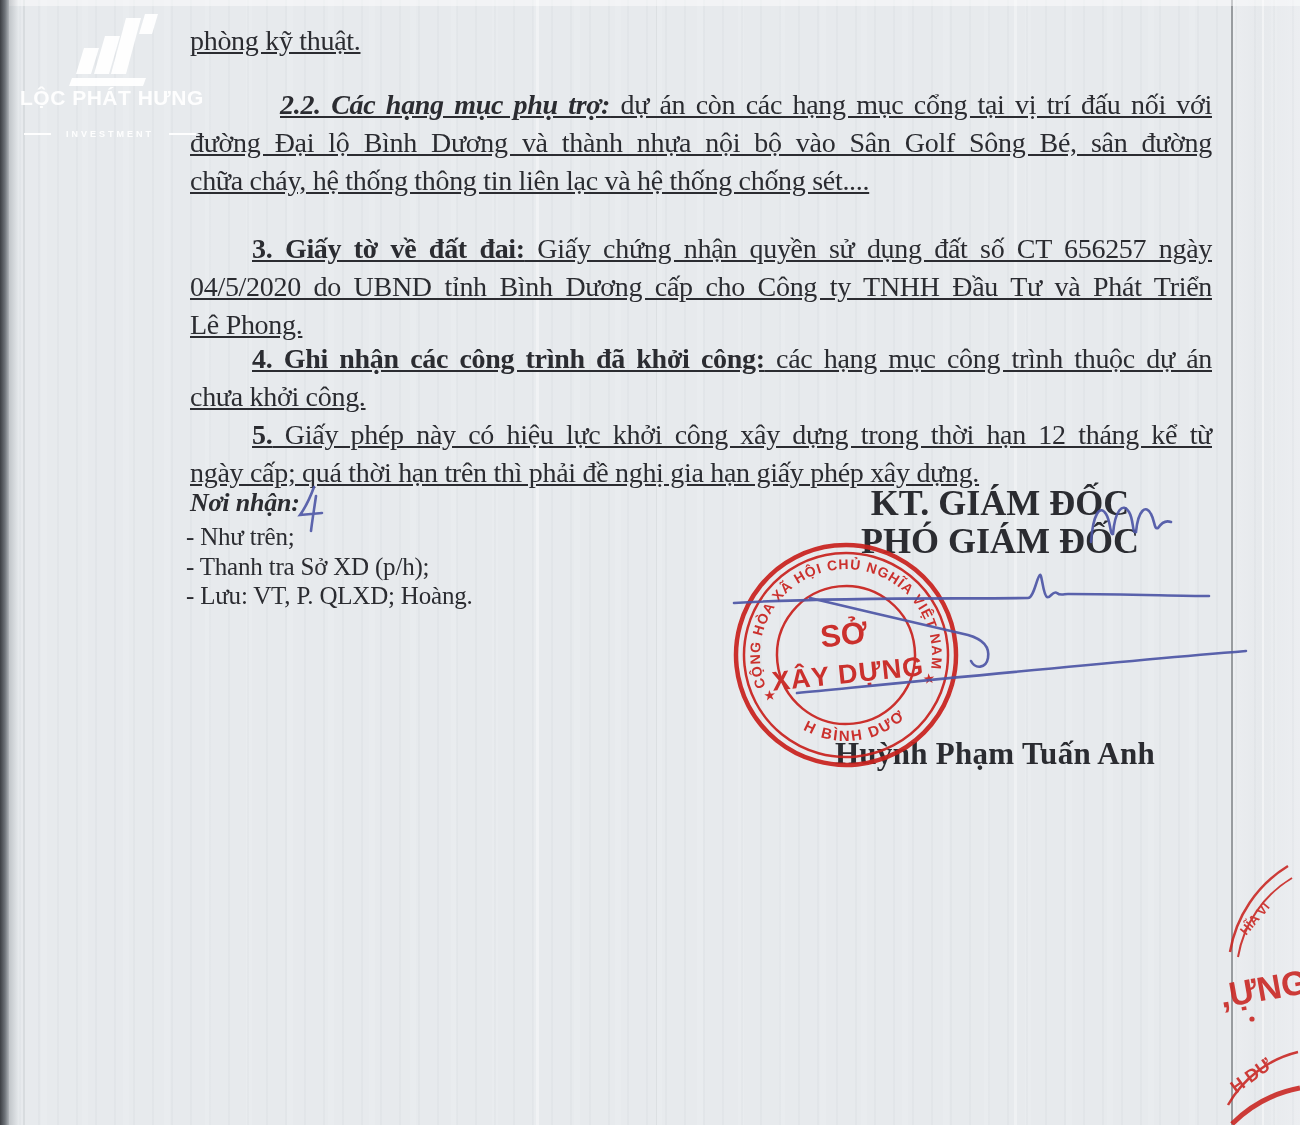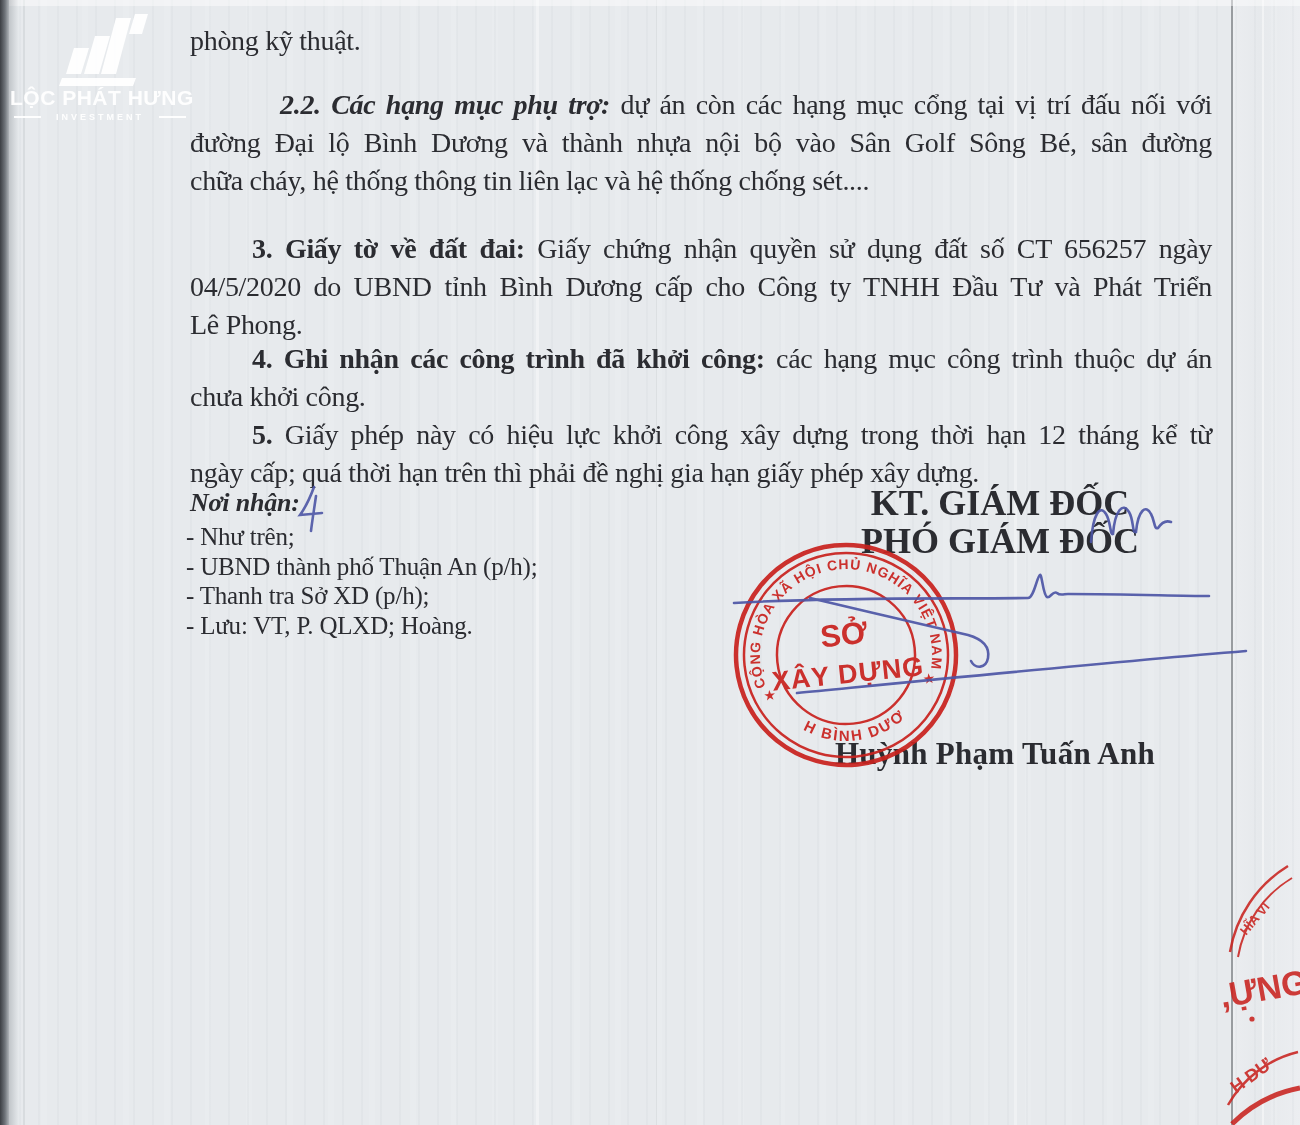--- a/index.html
+++ b/index.html
@@ -24,31 +24,31 @@
   .right-margin-area{position:absolute;left:1233px;top:0;right:0;height:100%;
     background:linear-gradient(90deg,#ebedf0,#e6e9ec 40%,#eceef1);}
   .streak{position:absolute;top:0;height:100%;pointer-events:none;}
   .s1{left:23px;width:2px;background:rgba(90,100,110,0.10);}
   .s2{left:536px;width:3px;background:rgba(255,255,255,0.35);}
   .s3{left:656px;width:1px;background:rgba(90,100,110,0.10);}
   .s4{left:1014px;width:3px;background:rgba(255,255,255,0.35);}
   .s5{left:1262px;width:2px;background:rgba(255,255,255,0.45);}
 
   
-  .logo{position:absolute;left:10px;top:8px;width:180px;opacity:0.96;}
+  .logo{position:absolute;left:20px;top:8px;width:180px;opacity:0.96;}
   .logo .icon{display:block;margin:0 auto;}
   .logo .name{font-family:"Liberation Sans",sans-serif;font-weight:bold;font-size:21px;
     color:#ffffff;letter-spacing:0.5px;text-align:center;white-space:nowrap;}
-  .logo .sub{display:flex;align-items:center;gap:15px;margin-top:2px;padding:0 4px;}
+  .logo .sub{display:flex;align-items:center;gap:15px;margin-top:19px;padding:0 4px;}
   .logo .sub .rule{flex:1;height:2px;background:#ffffff;}
   .logo .sub .subtext{font-family:"Liberation Sans",sans-serif;font-weight:bold;font-size:9px;
     color:#ffffff;letter-spacing:3px;white-space:nowrap;}
 
   
-  .bodycol{position:absolute;left:190px;width:1022px;}
+  .bodycol{position:absolute;left:190px;width:1022px;text-decoration:underline;}
   .pl{line-height:38px;font-size:28px;letter-spacing:-0.3px;
       text-align:justify;text-align-last:justify;}
   .pl.last{text-align-last:left;}
   .pl.first{padding-left:62px;}
   .lead{font-weight:bold;}
   .lead.it{font-style:italic;margin-left:28px;}
   #p0{top:22px;} #p22{top:86px;} #p3{top:230px;} #p4{top:340px;} #p5{top:416px;}
 
   .recip-header{position:absolute;left:190px;top:488px;font-size:26px;font-weight:bold;
     font-style:italic;letter-spacing:-0.2px;}
@@ -125,21 +125,20 @@
   </div>
 
   <div class="bodycol" id="p5" style="position:absolute;">
     <div class="pl first"><b class="lead">5.</b><span> Giấy phép này có hiệu lực khởi công xây dựng trong thời hạn 12 tháng kể từ</span></div>
     <div class="pl last">ngày cấp; quá thời hạn trên thì phải đề nghị gia hạn giấy phép xây dựng.</div>
   </div>
 
   <div class="recip-header">Nơi nhận:</div>
   <div class="recip-list">
     <div class="recip-item">- Như trên;</div>
-    <div class="recip-item">- UBND thành phố Thuận An (p/h);</div>
     <div class="recip-item">- Thanh tra Sở XD (p/h);</div>
     <div class="recip-item">- Lưu: VT, P. QLXD; Hoàng.</div>
   </div>
 
   <div class="sig-titles">
     <div class="sig-title">KT. GIÁM ĐỐC</div>
     <div class="sig-title">PHÓ GIÁM ĐỐC</div>
   </div>
   <div class="signer-name">Huỳnh Phạm Tuấn Anh</div>
 

